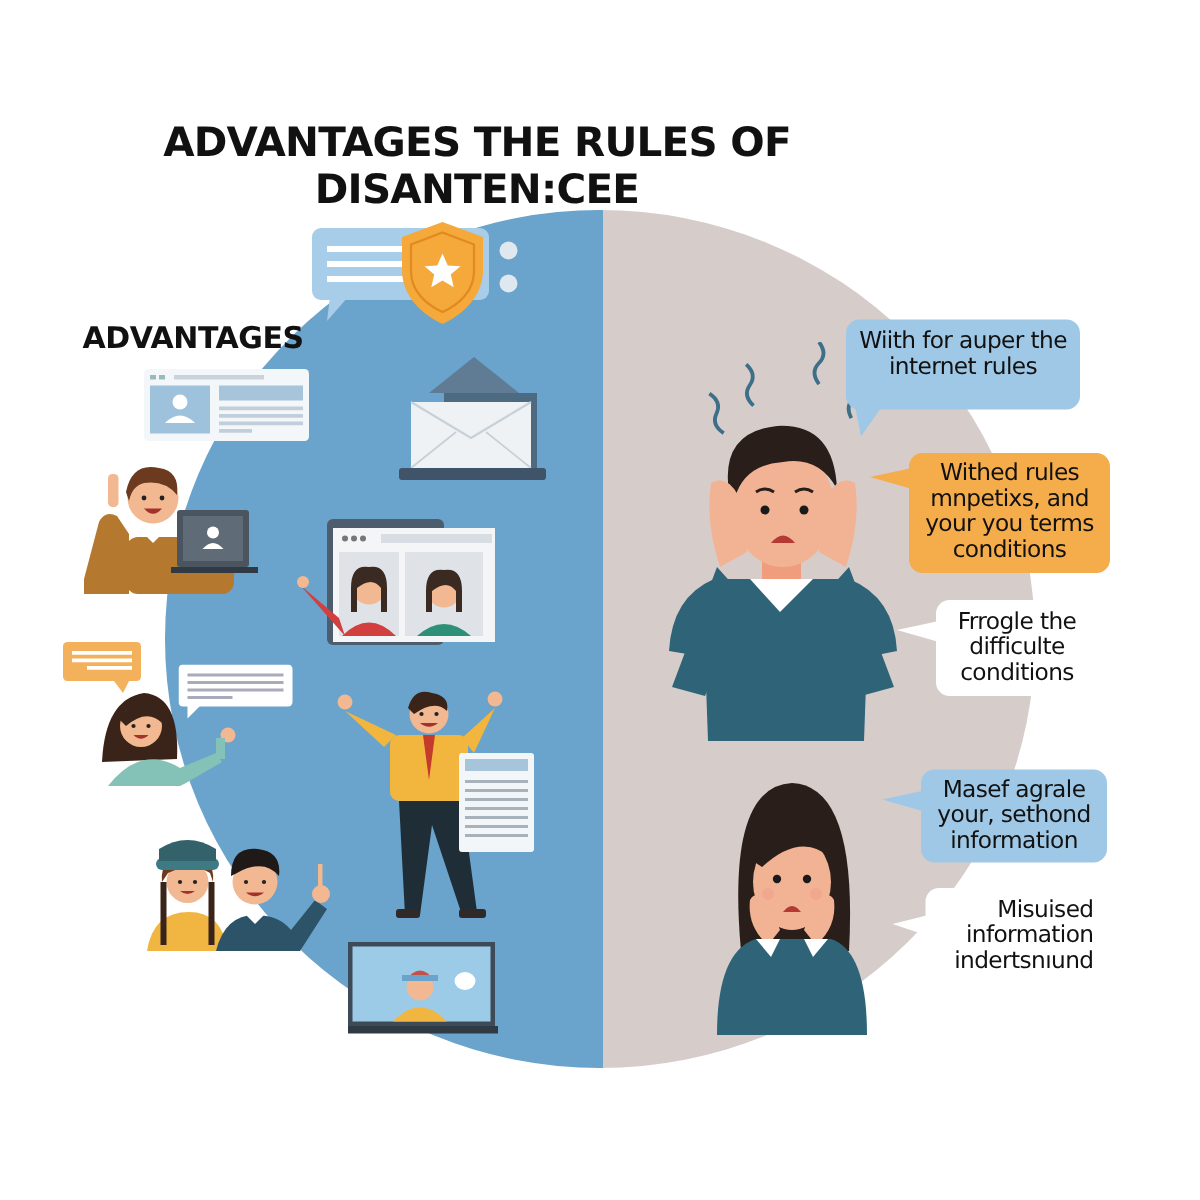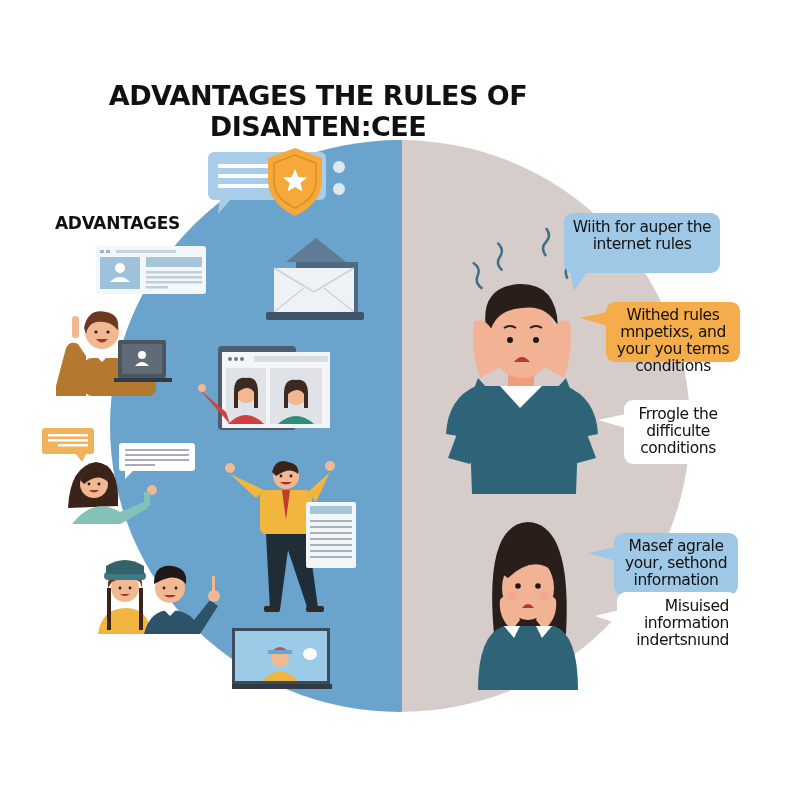--- a/index.html
+++ b/index.html
@@ -13,21 +13,21 @@
   }
 
   .circle {
     position: absolute; left: 110px; top: 140px; width: 580px; height: 572px;
     border-radius: 50%; overflow: hidden;
   }
   .circle .left-half { position: absolute; left: 0; top: 0; width: 292px; height: 100%; background: #6aa3cb; }
   .circle .right-half { position: absolute; left: 292px; top: 0; width: 288px; height: 100%; background: #d6cdcb; }
 
   .adv-label {
-    position: absolute; left: 55px; top: 213px; font-size: 17px; font-weight: 600;
+    position: absolute; left: 55px; top: 213px; font-size: 20px; font-weight: 600;
     color: #111; letter-spacing: -0.3px;
   }
 
   .abs { position: absolute; }
 
   
   .bubble {
     position: absolute; border-radius: 9px; text-align: center;
     font-size: 15.5px; line-height: 17px; color: #111; padding: 6px 8px;
     font-family: "DejaVu Sans", sans-serif; letter-spacing: -0.4px;
@@ -282,36 +282,36 @@
     <polygon points="62,112 68,124 78,112" fill="#fff"></polygon>
   </svg>
 </div>
 
 <div class="bubble b-blue" style="left:564px; top:213px; width:156px; height:60px; padding-top:6px;">
   <span class="b-text">Wiith for auper the
 internet rules</span>
   <span class="tail" style="left:6px; bottom:-18px; border-left:4px solid transparent; border-right:14px solid transparent; border-top:20px solid #9fc8e6;"></span>
 </div>
 
-<div class="bubble b-orange" style="left:606px; top:302px; width:134px; height:60px; padding-top:5px;">
+<div class="bubble b-orange" style="left:606px; top:302px; width:134px; height:80px; padding-top:5px;">
   <span class="b-text">Withed rules
 mnpetixs, and
 your you terms
 conditions</span>
   <span class="tail" style="left:-26px; top:10px; border-top:6px solid transparent; border-bottom:8px solid transparent; border-right:28px solid #f5ac4a;"></span>
 </div>
 
 <div class="bubble b-white" style="left:624px; top:400px; width:108px; height:64px; padding-top:6px;">
   <span class="b-text">Frrogle the
 difficulte
 conditions</span>
   <span class="tail" style="left:-26px; top:14px; border-top:6px solid transparent; border-bottom:8px solid transparent; border-right:28px solid #ffffff;"></span>
 </div>
 
-<div class="bubble b-blue" style="left:614px; top:513px; width:124px; height:62px; padding-top:5px;margin-top:20px;">
+<div class="bubble b-blue" style="left:614px; top:513px; width:124px; height:62px; padding-top:5px;">
   <span class="b-text">Masef agrale
 your, sethond
 information</span>
   <span class="tail" style="left:-26px; top:14px; border-top:6px solid transparent; border-bottom:8px solid transparent; border-right:28px solid #9fc8e6;"></span>
 </div>
 
 <div class="bubble b-white" style="left:617px; top:592px; width:120px; height:66px; padding-top:6px; text-align:right;">
   <span class="b-text">Misuised
 information
 indertsnıund</span>

